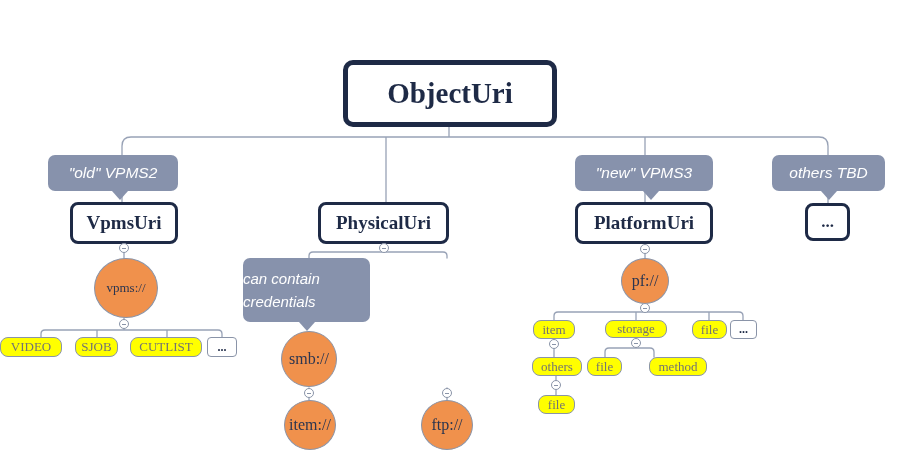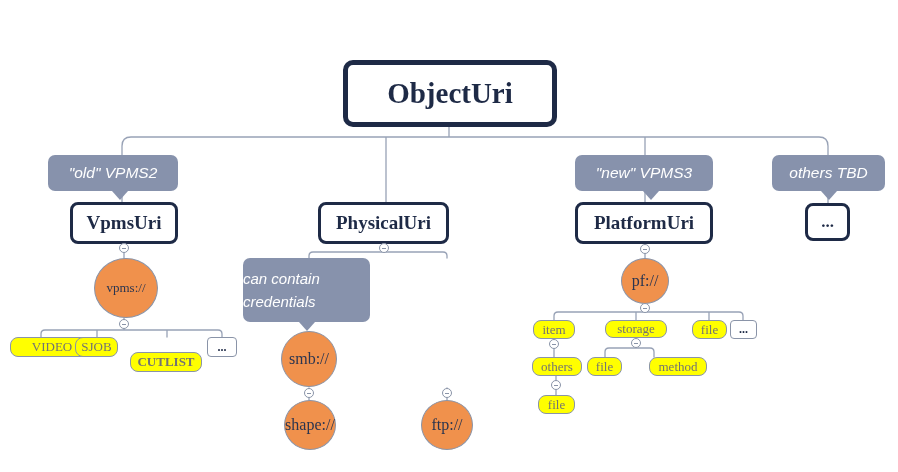--- a/index.html
+++ b/index.html
@@ -79,28 +79,28 @@
   <div class="callout tail-r" style="left:48px;top:155px;width:130px;height:36px;">"old" VPMS2</div>
   <div class="callout tail-r" style="left:575px;top:155px;width:138px;height:36px;">"new" VPMS3</div>
   <div class="callout" style="left:772px;top:155px;width:113px;height:36px;">others TBD</div>
 
   <div class="uribox" style="left:70px;top:202px;width:108px;height:42px;">VpmsUri</div>
   <div class="uribox" style="left:575px;top:202px;width:138px;height:42px;">PlatformUri</div>
   <div class="uribox" style="left:318px;top:202px;width:131px;height:42px;">PhysicalUri</div>
   <div class="uribox" style="left:805px;top:203px;width:45px;height:38px;font-size:17px;">...</div>
 
   <div class="circle" style="left:94px;top:258px;width:64px;height:60px;font-size:13px;">vpms://</div>
-  <div class="ybox" style="left:10px;top:337px;width:84px;height:20px;">VIDEO</div>
+  <div class="ybox" style="left:0;top:337px;width:62px;height:20px;">VIDEO</div>
   <div class="ybox" style="left:75px;top:337px;width:43px;height:20px;">SJOB</div>
-  <div class="ybox" style="left:130px;top:352px;width:72px;height:20px;font-weight:bold;">CUTLIST</div>
+  <div class="ybox" style="left:130px;top:337px;width:72px;height:20px;">CUTLIST</div>
   <div class="wbox" style="left:207px;top:337px;width:30px;height:20px;">...</div>
 
   <div class="callout note" style="left:243px;top:258px;width:127px;height:64px;">can contain credentials</div>
   <div class="circle" style="left:281px;top:331px;width:56px;height:56px;">smb://</div>
-  <div class="circle" style="left:284px;top:400px;width:52px;height:50px;">shape://</div>
+  <div class="circle" style="left:284px;top:400px;width:52px;height:50px;">item://</div>
   <div class="circle" style="left:421px;top:400px;width:52px;height:50px;">ftp://</div>
 
   <div class="circle" style="left:621px;top:258px;width:48px;height:46px;">pf://</div>
   <div class="ybox" style="left:533px;top:320px;width:42px;height:19px;">item</div>
   <div class="ybox" style="left:605px;top:320px;width:62px;height:18px;">storage</div>
   <div class="ybox" style="left:692px;top:320px;width:35px;height:19px;">file</div>
   <div class="wbox" style="left:730px;top:320px;width:27px;height:19px;">...</div>
   <div class="ybox" style="left:532px;top:357px;width:50px;height:19px;">others</div>
   <div class="ybox" style="left:587px;top:357px;width:35px;height:19px;">file</div>
   <div class="ybox" style="left:625px;top:357px;width:58px;height:19px;margin-left:24px;">method</div>

